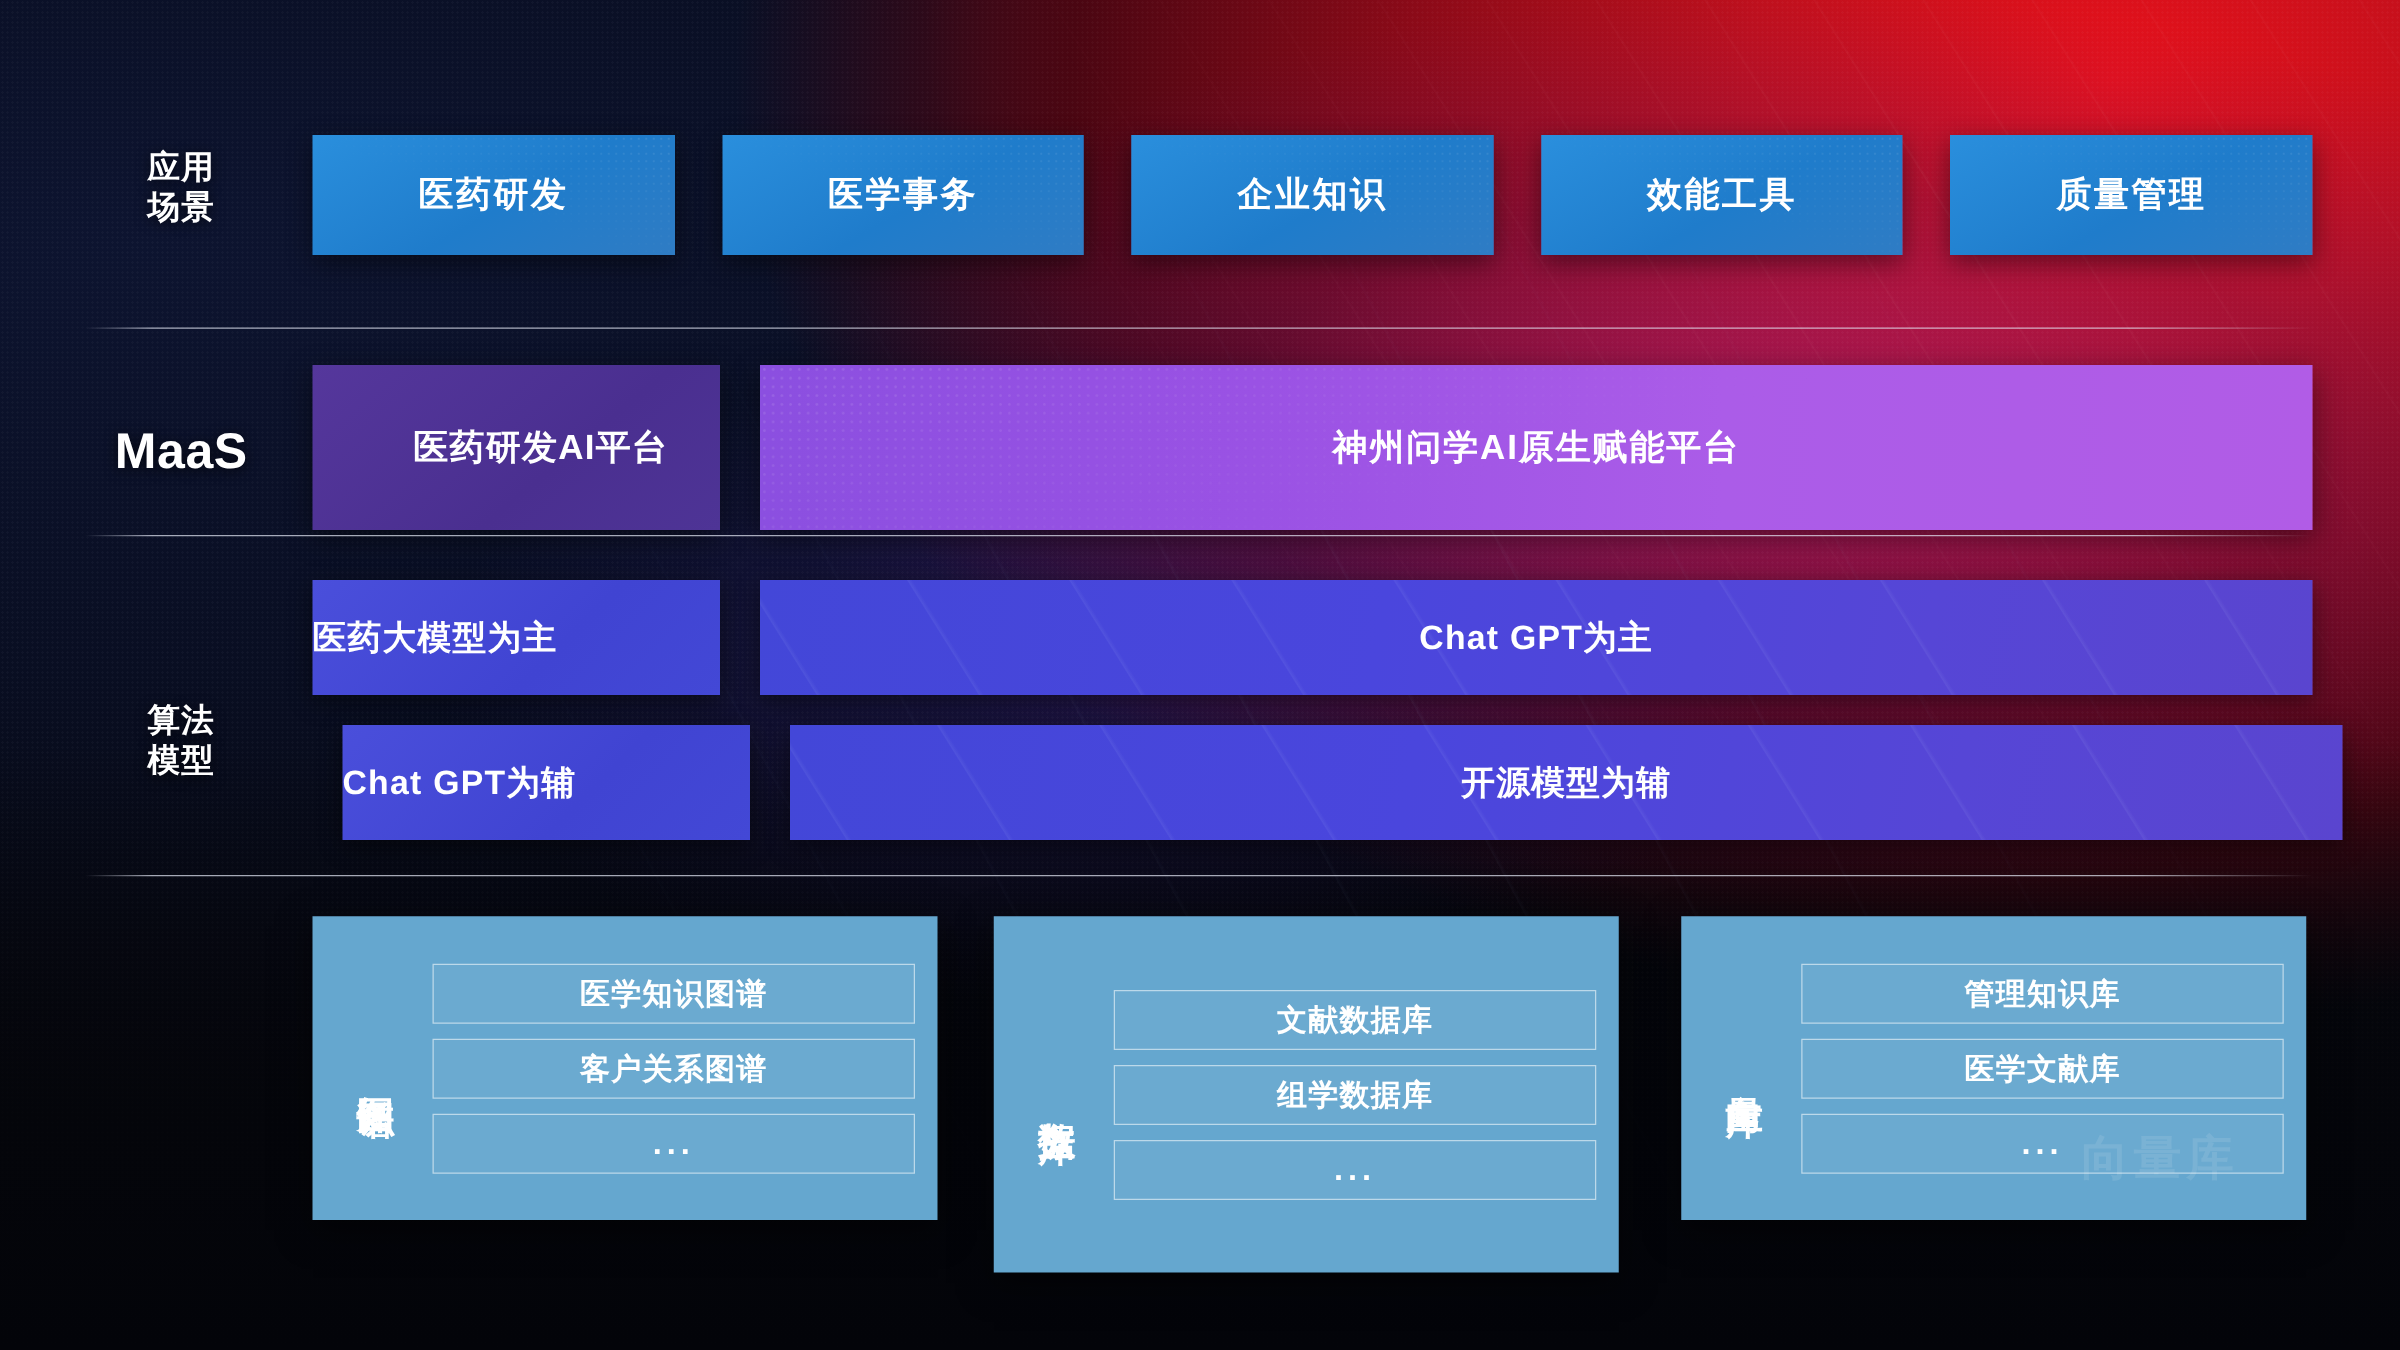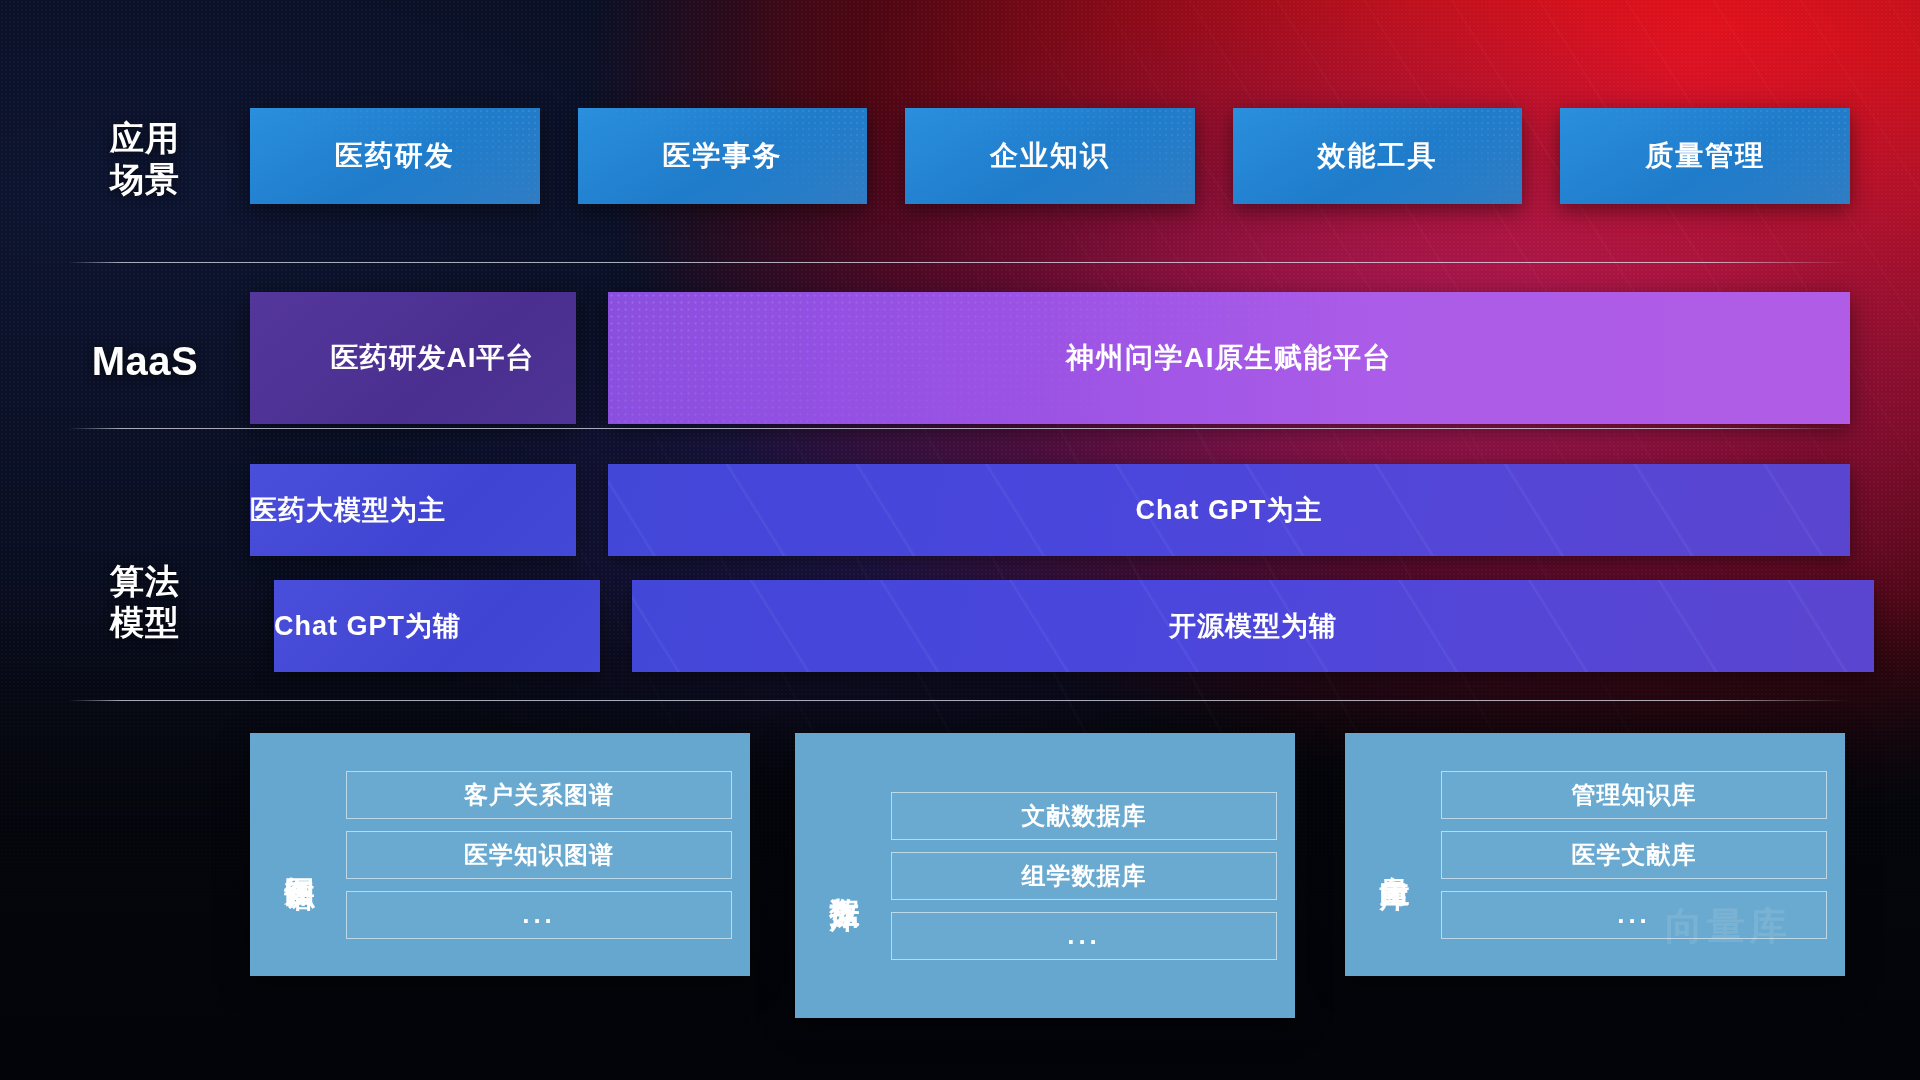--- a/index.html
+++ b/index.html
@@ -86,21 +86,21 @@
     display: flex;
     align-items: center;
   }
 
   .row-label {
     position: absolute;
     width: 170px;
     text-align: center;
     color: #ffffff;
     font-weight: 700;
-    font-size: 34px;
+    font-size: 26px;
     line-height: 1.22;
     letter-spacing: 1px;
     text-shadow: 0 2px 10px rgba(0,0,0,.7);
   }
   .row-label.latin { font-size: 40px; letter-spacing: 0.5px; }
 
   .divider {
     position: absolute;
     height: 1px;
     background: linear-gradient(to right,
@@ -326,24 +326,24 @@
       </div>
     </div>
 
     <div class="divider" style="left:68px; top:700px; width:1782px;"></div>
 
 
     <div class="kd-group" style="left:250px; top:733px; width:500px; height:243px;">
       <div class="kd-vertical">知识图谱</div>
       <div class="kd-items">
         <div class="kd-item">
+          <span>医学知识图谱</span>
+        </div>
+        <div class="kd-item">
           <span>客户关系图谱</span>
-        </div>
-        <div class="kd-item">
-          <span>医学知识图谱</span>
         </div>
         <div class="kd-item ellipsis">
           <span>...</span>
         </div>
       </div>
     </div>
 
     <div class="kd-group" style="left:795px; top:733px; width:500px; height:285px;">
       <div class="kd-vertical">数据库</div>
       <div class="kd-items">

